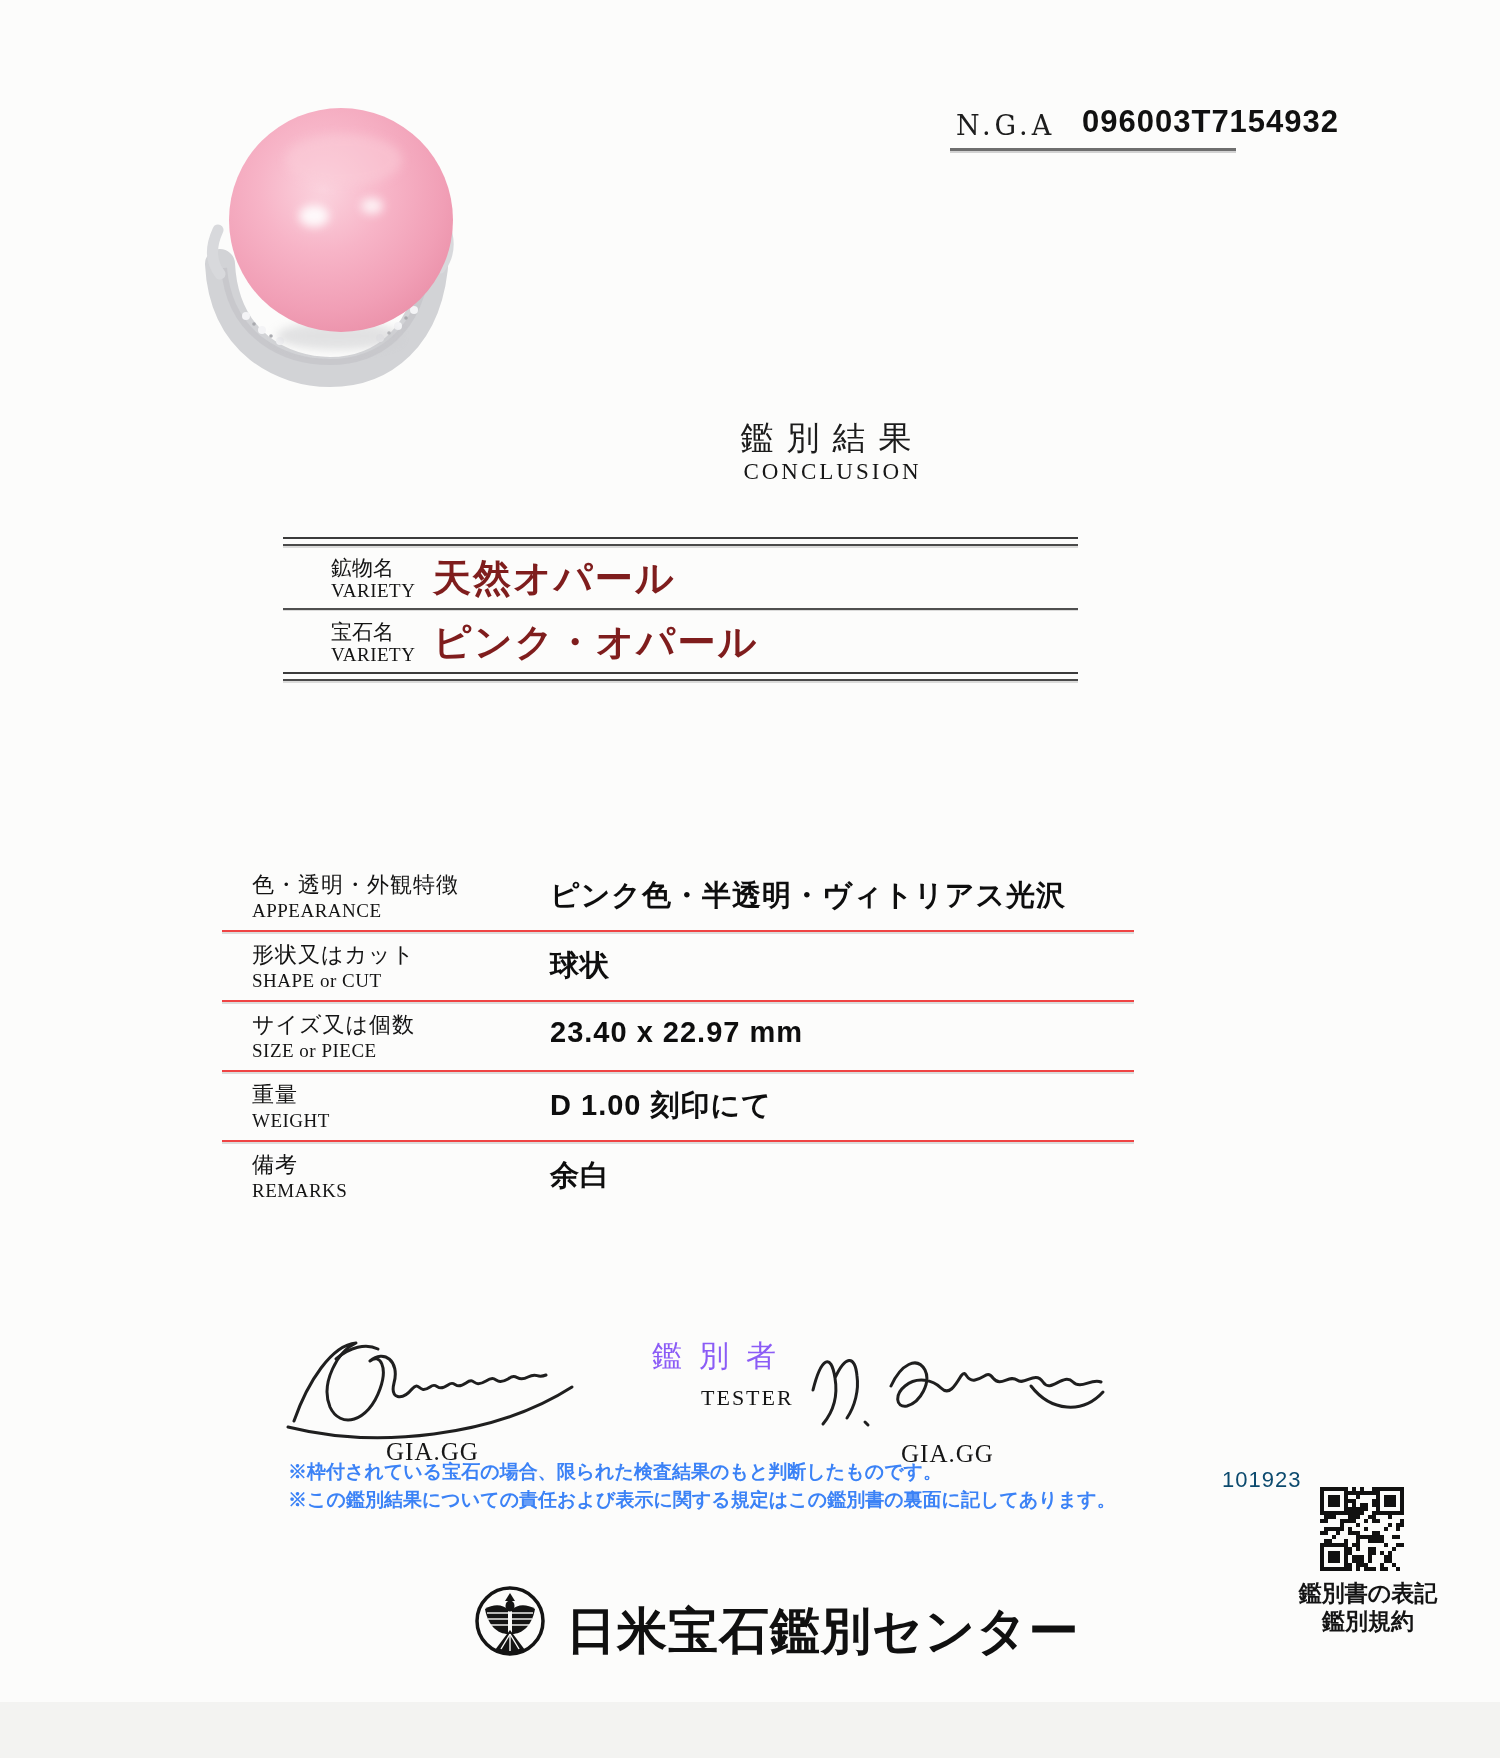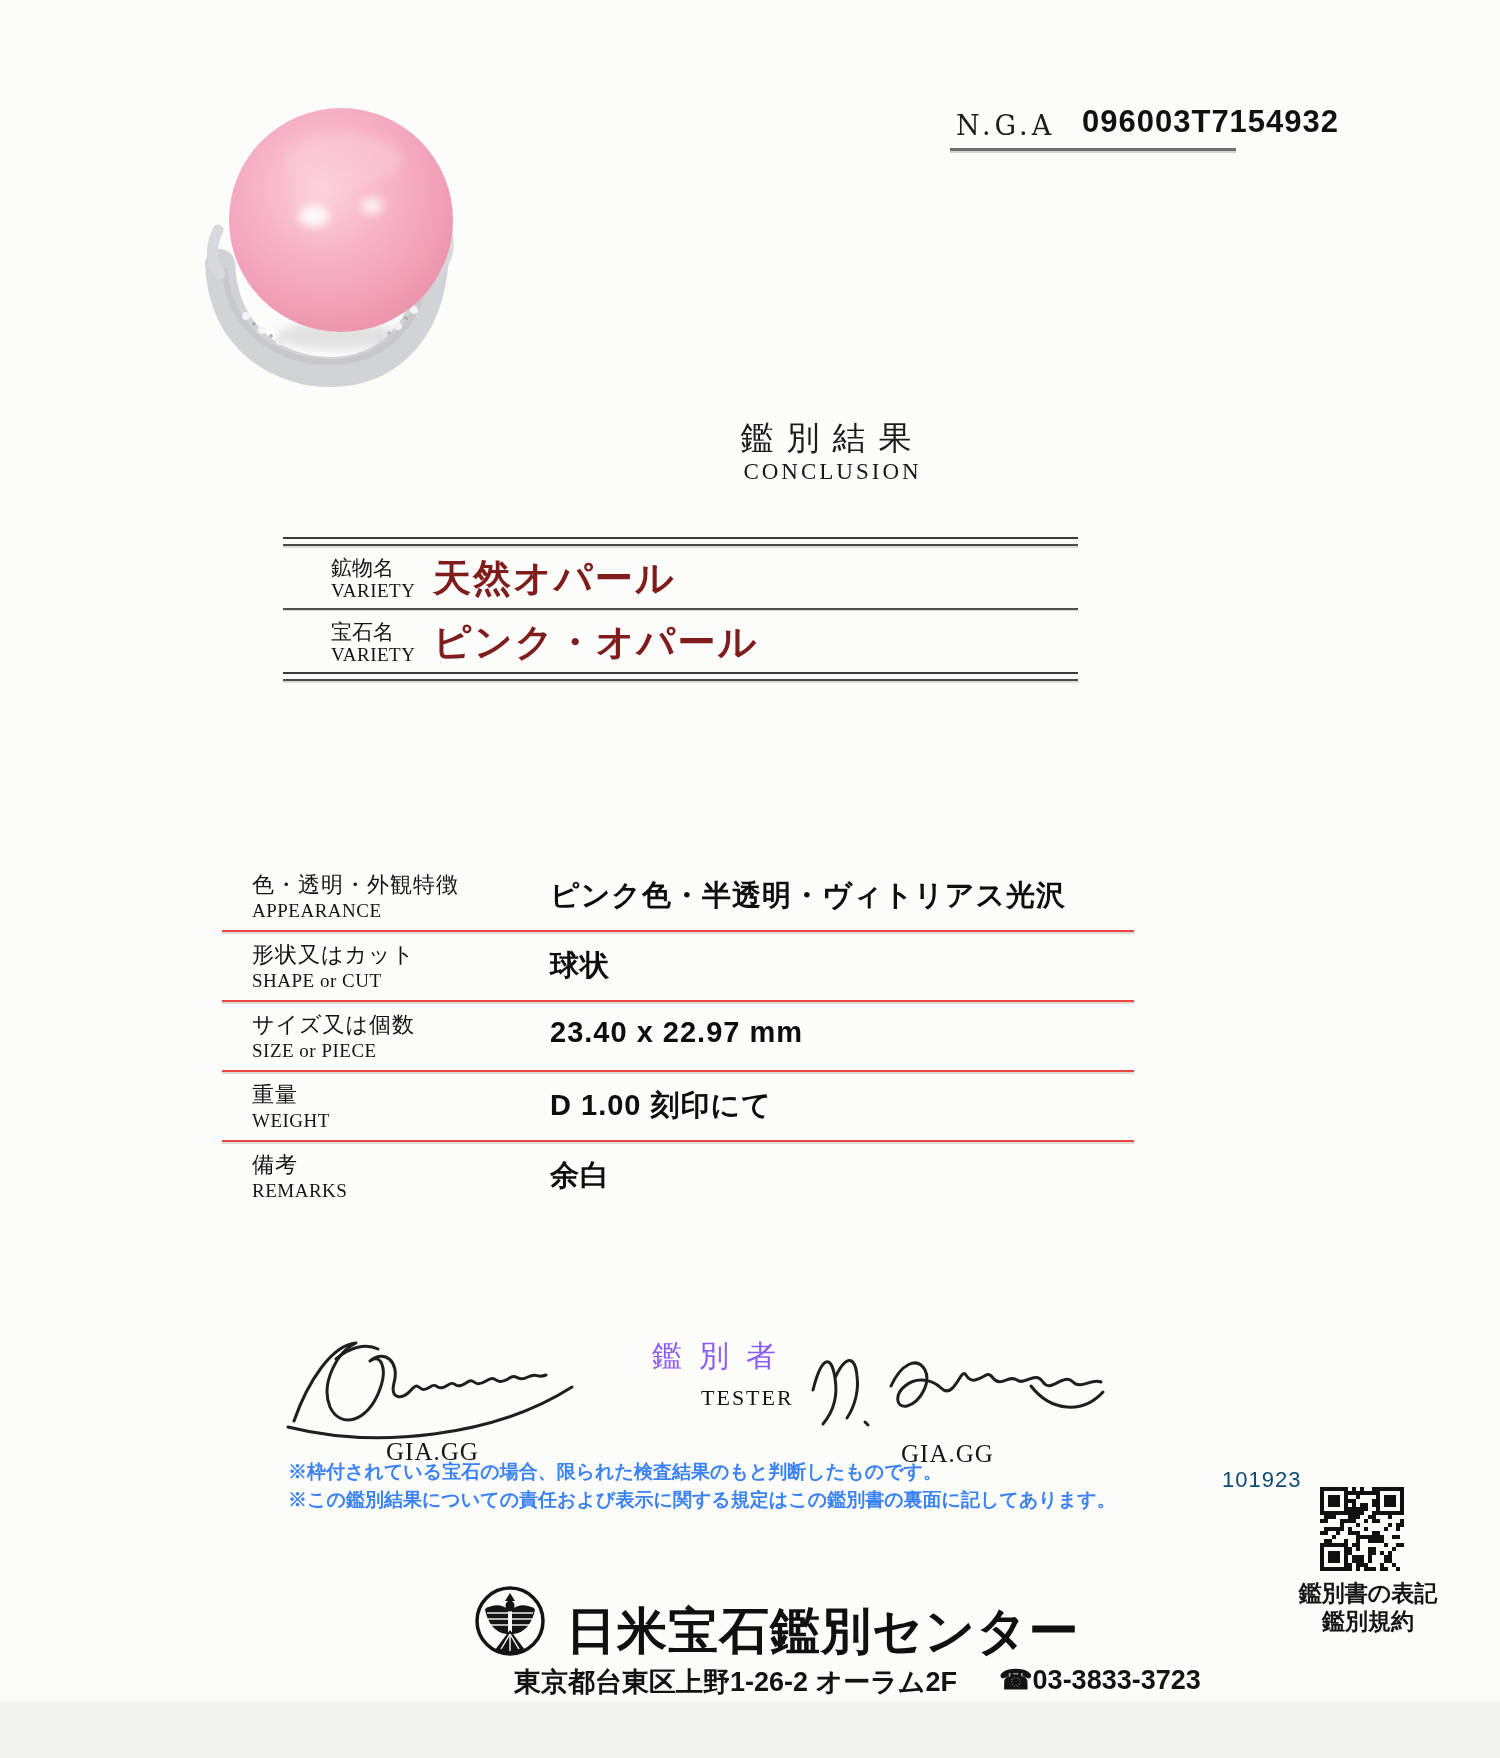--- a/index.html
+++ b/index.html
@@ -206,24 +206,20 @@
           <path d="M58,43 H40"></path>
         <path d="M38,52 L29,67"></path>
           <path d="M38,52 L38,69"></path>
           <path d="M38,52 L47,67"></path>
       </g>
     </svg>
   </div>
 
   <div class="abs org-name">日米宝石鑑別センター</div>
 
-  <div class="abs address-row">
-    <span>東京都台東区上野1-26-2 オーラム2F</span>
-    <span>☎03-3833-3723</span>
-  </div>
 
   <div class="abs bottom-band"></div>
 
   <div class="abs qr-box">
     <svg width="84" height="84" viewBox="0 0 84 84">
       <g id="qr-g" fill="#111">
           <rect x="0" y="0" width="4" height="4"></rect>
           <rect x="4" y="0" width="4" height="4"></rect>
           <rect x="8" y="0" width="4" height="4"></rect>
           <rect x="12" y="0" width="4" height="4"></rect>

